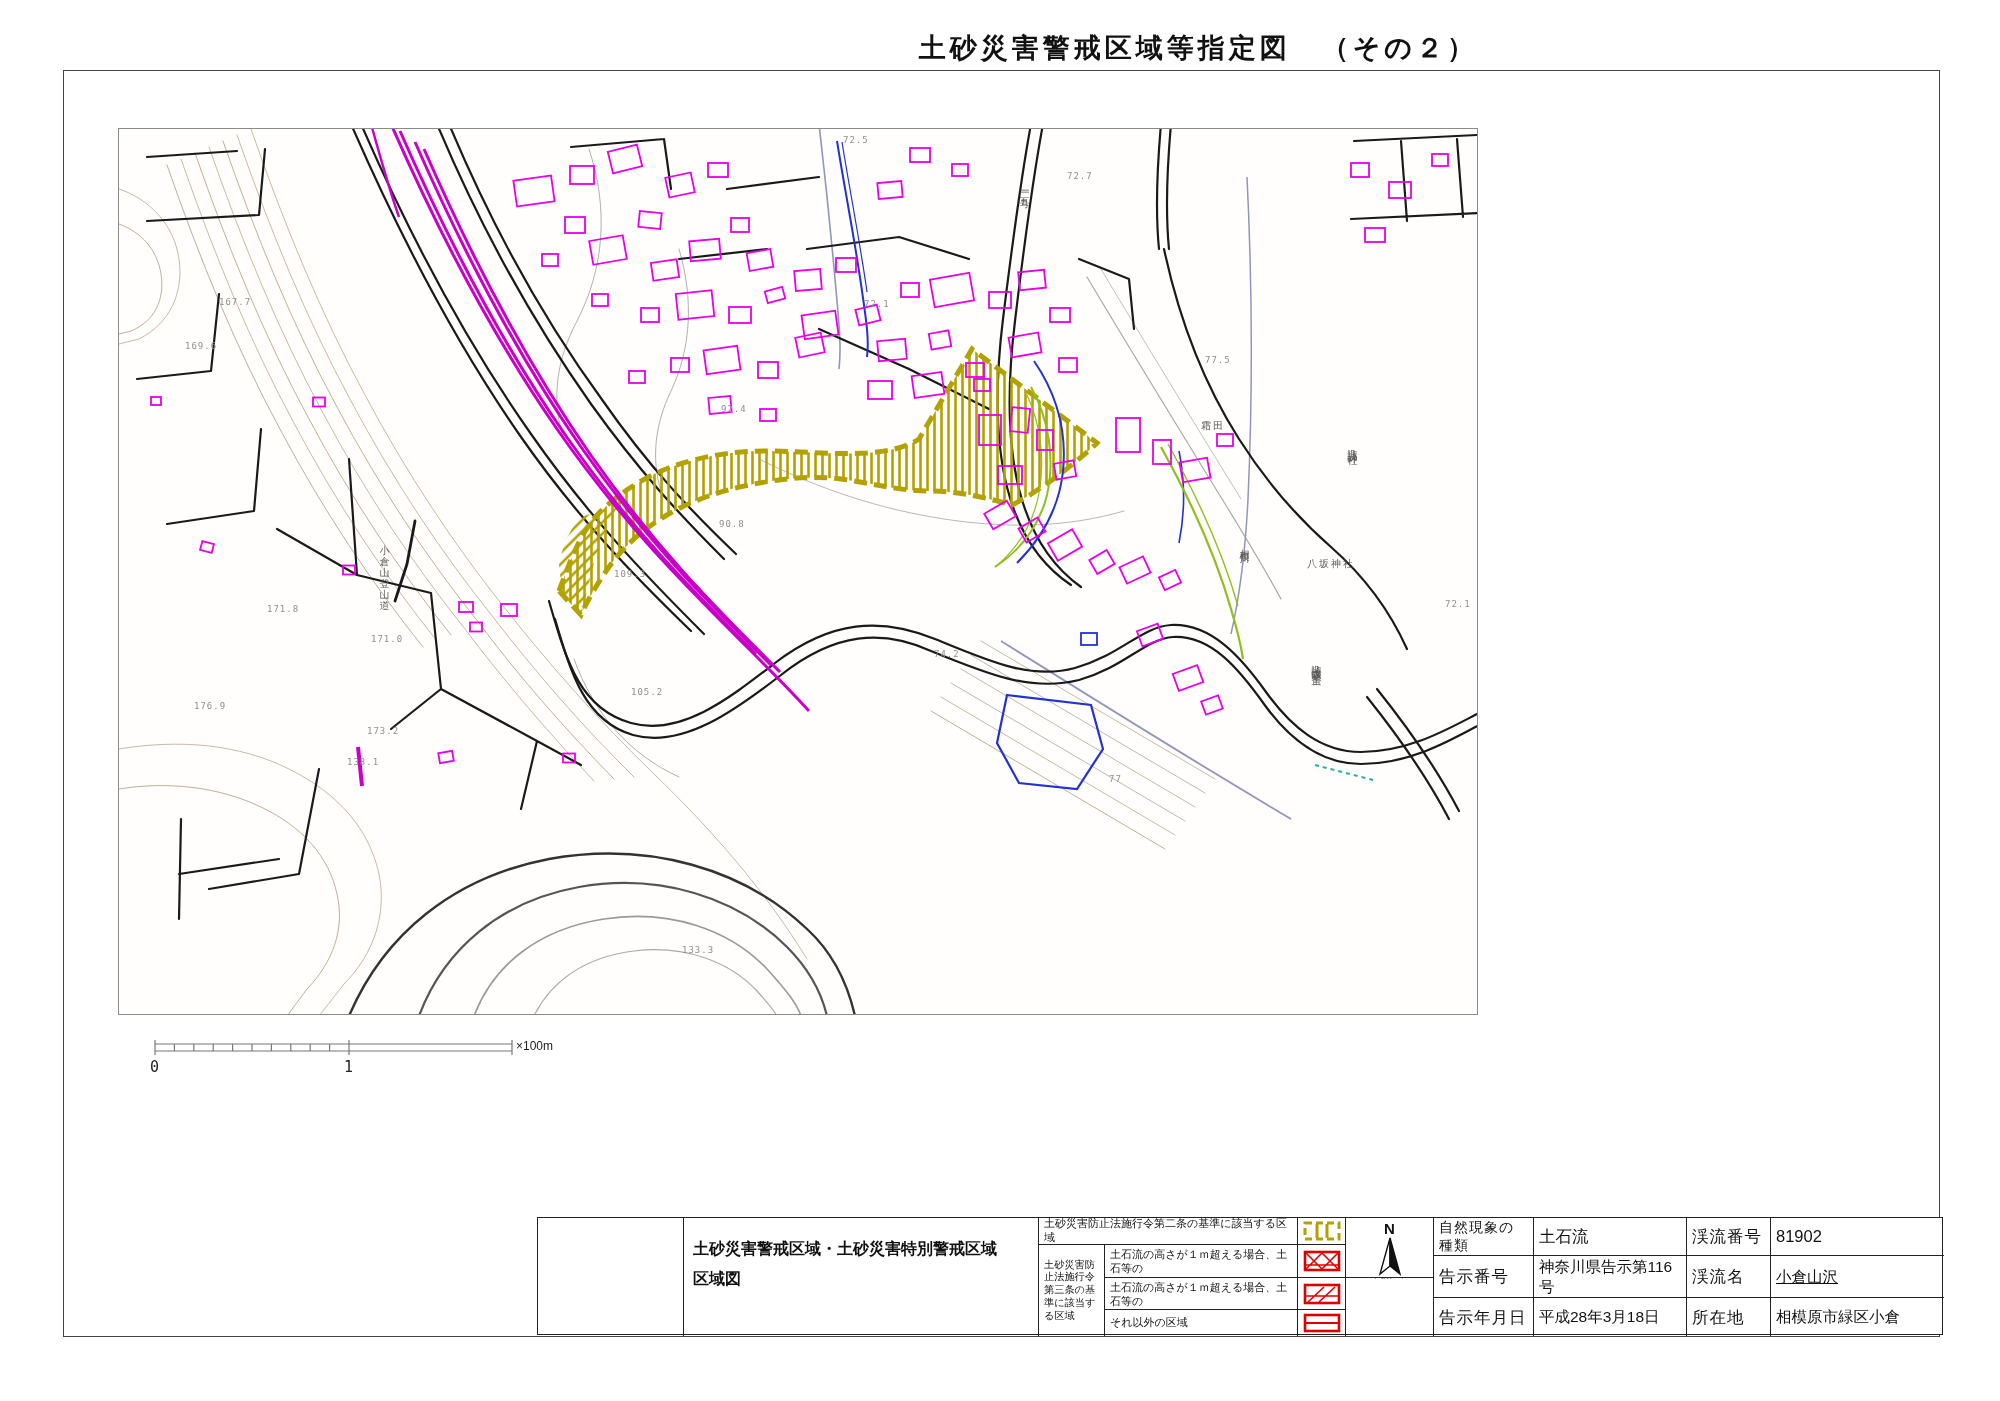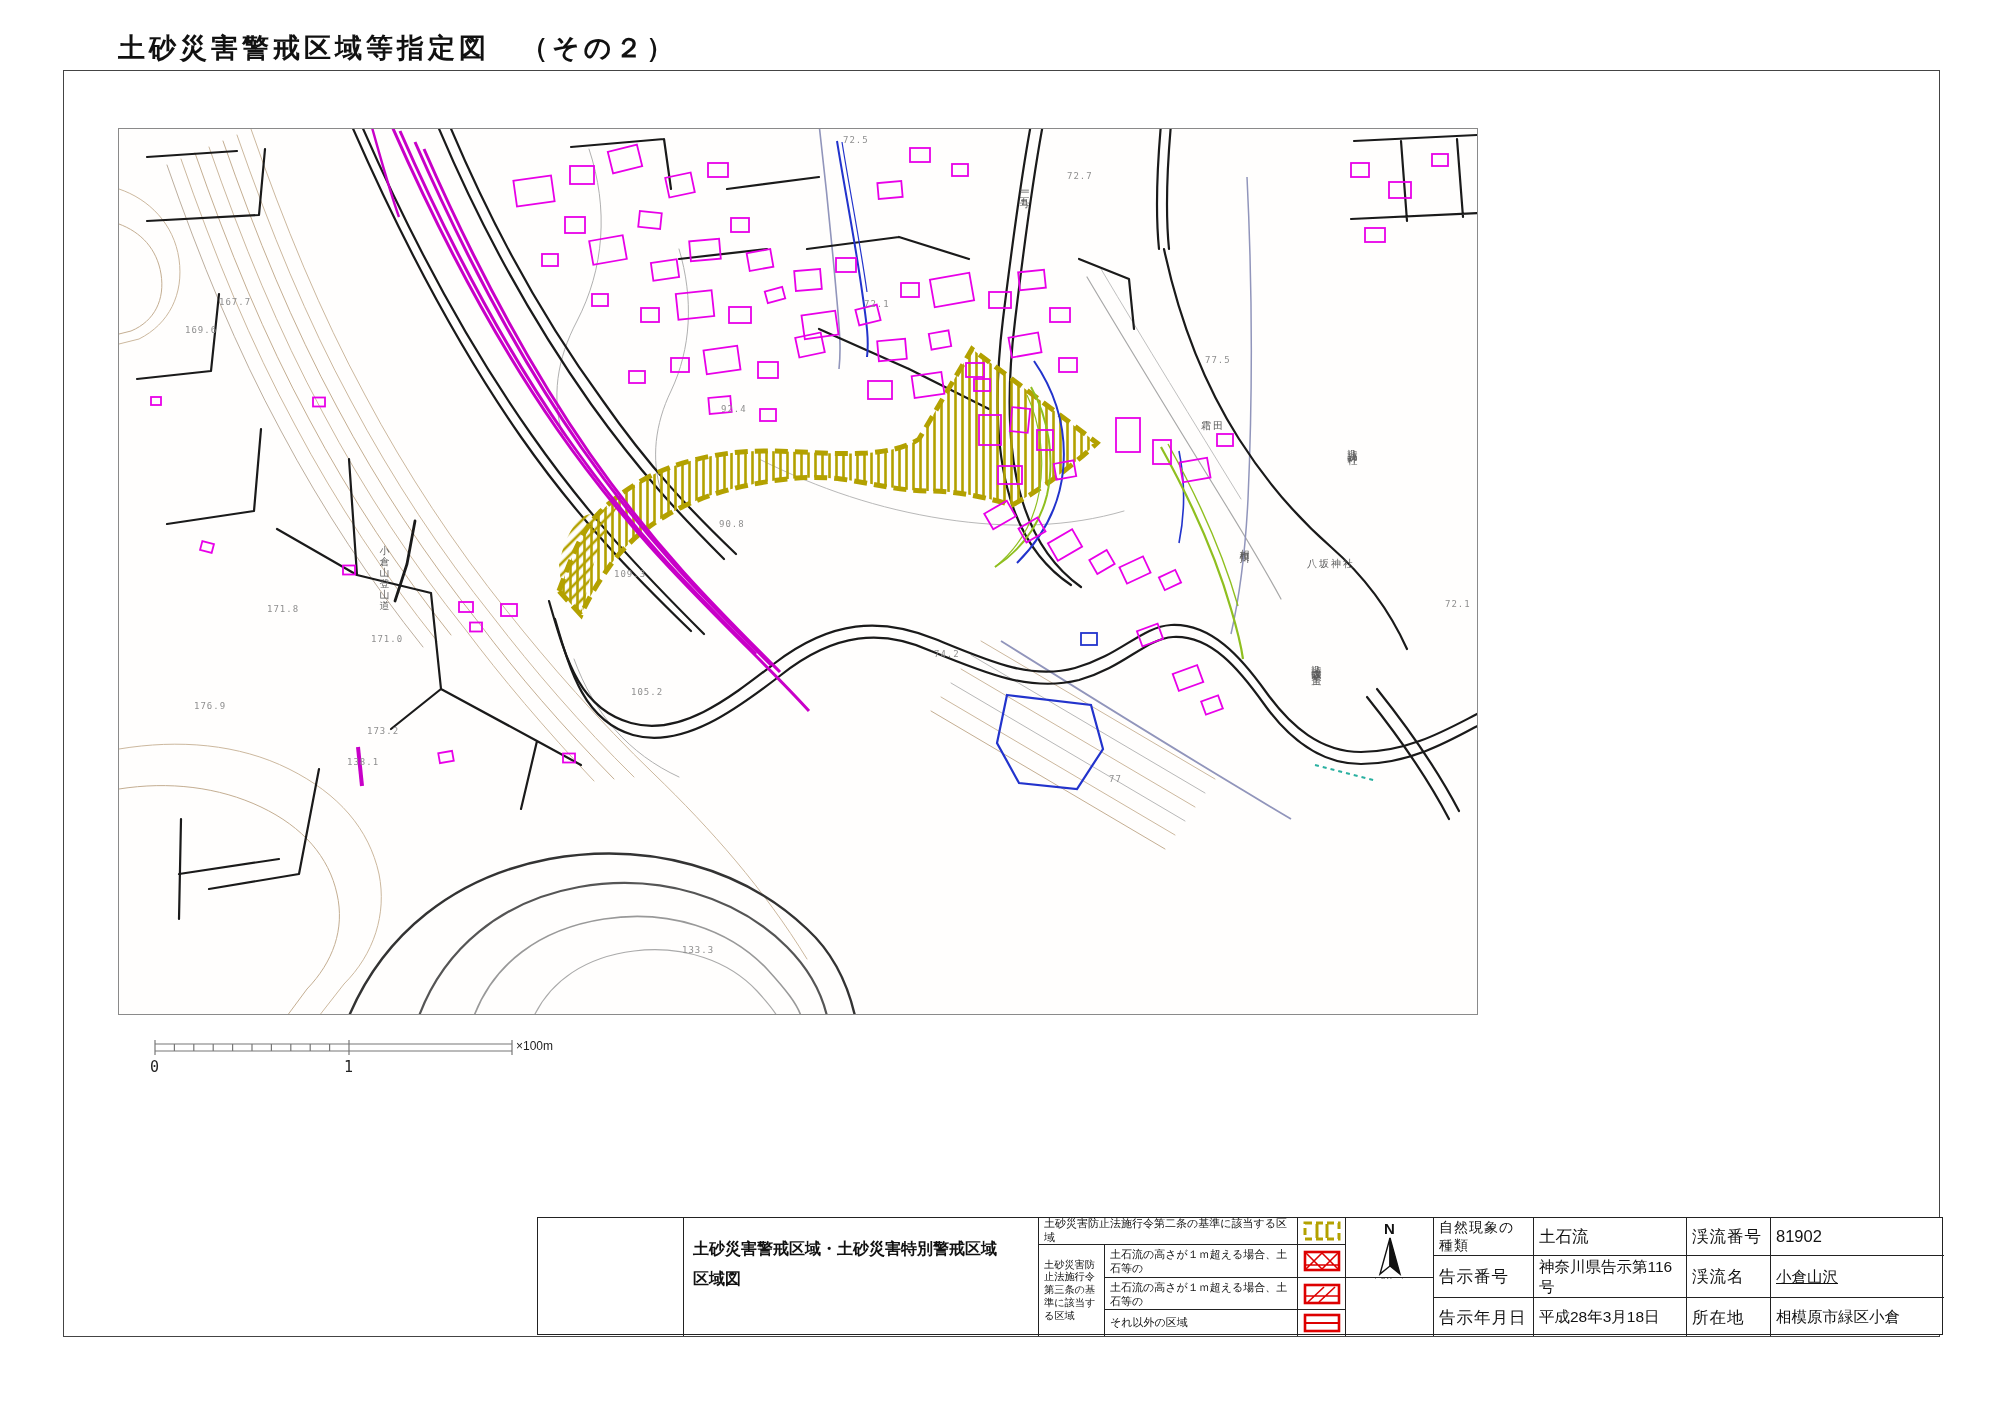--- a/index.html
+++ b/index.html
@@ -1,18 +1,18 @@
 <!DOCTYPE html>
 <html><head>
 <meta charset="utf-8">
 <style>
   html,body{margin:0;padding:0;background:#fff;}
   #page{position:relative;width:2000px;height:1401px;background:#fff;overflow:hidden;
         font-family:"Liberation Sans",sans-serif;color:#111;}
-  #doc-title{position:absolute;left:118px;top:30px;width:1360px;text-align:left;
+  #doc-title{position:absolute;left:118px;top:30px;width:1360px;text-align:right;
         font-size:27px;font-weight:bold;letter-spacing:4px;color:#111;}
   #sheet-frame{position:absolute;left:63px;top:70px;width:1877px;height:1267px;
         border:1.5px solid #444;box-sizing:border-box;background:#fff;}
   #map{position:absolute;left:118px;top:128px;width:1360px;height:887px;
         border:1px solid #8a8a8a;box-sizing:border-box;background:#fffefd;overflow:hidden;}
   #map svg{position:absolute;left:0;top:0;}
   .map-label{position:absolute;font-family:"DejaVu Sans Mono",monospace;font-size:9px;
         color:#8f8f8f;letter-spacing:1px;white-space:nowrap;}
   .map-label.place{font-family:"Liberation Sans",sans-serif;color:#5a5a5a;font-size:10px;letter-spacing:2px;}
   .map-label.vertical{writing-mode:vertical-rl;text-orientation:upright;}
@@ -221,21 +221,21 @@
           <rect x="-6" y="-4.5" width="12" height="9" transform="translate(230,441) rotate(0)"></rect>
           <rect x="-7" y="-5" width="14" height="10" transform="translate(347,478) rotate(0)"></rect>
           <rect x="-8" y="-6" width="16" height="12" transform="translate(390,481) rotate(0)"></rect>
           <rect x="-6" y="-4.5" width="12" height="9" transform="translate(357,498) rotate(0)"></rect>
           <rect x="-7" y="-5" width="14" height="10" transform="translate(327,628) rotate(-10)"></rect>
           <rect x="-6" y="-4.5" width="12" height="9" transform="translate(450,629) rotate(0)"></rect>
         </g>
     </svg>
     <div id="map-labels">
         <div class="map-label" style="left: 100px; top: 168px;">167.7</div>
-        <div class="map-label" style="left: 66px; top: 196px;">169.6</div>
+        <div class="map-label" style="left: 66px; top: 212px;">169.6</div>
         <div class="map-label" style="left: 148px; top: 475px;">171.8</div>
         <div class="map-label" style="left: 252px; top: 505px;">171.0</div>
         <div class="map-label" style="left: 248px; top: 597px;">173.2</div>
         <div class="map-label" style="left: 75px; top: 572px;">176.9</div>
         <div class="map-label" style="left: 228px; top: 628px;">138.1</div>
         <div class="map-label" style="left: 563px; top: 816px;">133.3</div>
         <div class="map-label" style="left: 495px; top: 440px;">109.3</div>
         <div class="map-label" style="left: 512px; top: 558px;">105.2</div>
         <div class="map-label" style="left: 602px; top: 275px;">92.4</div>
         <div class="map-label" style="left: 600px; top: 390px;">90.8</div>

